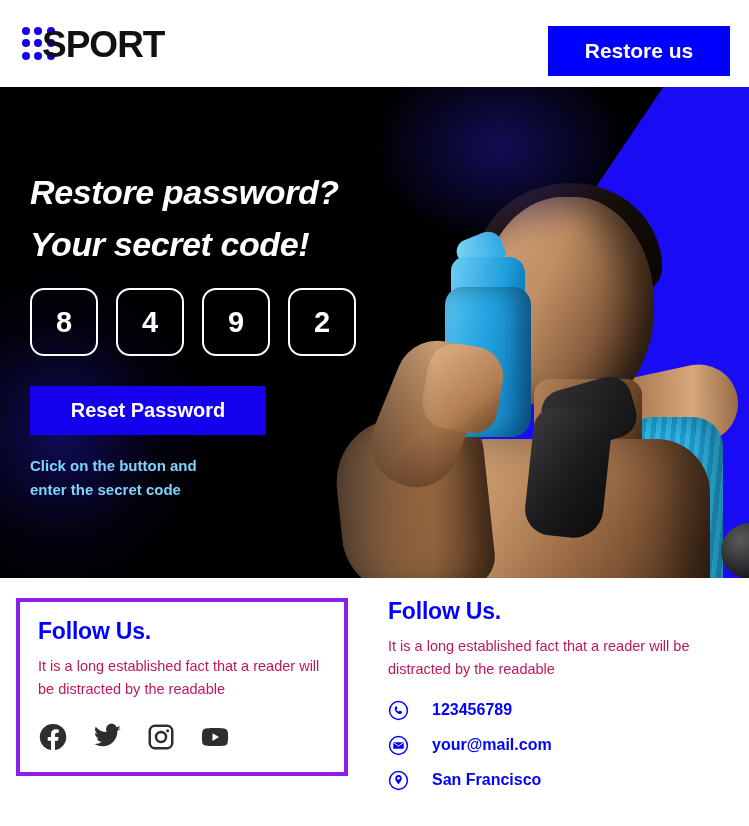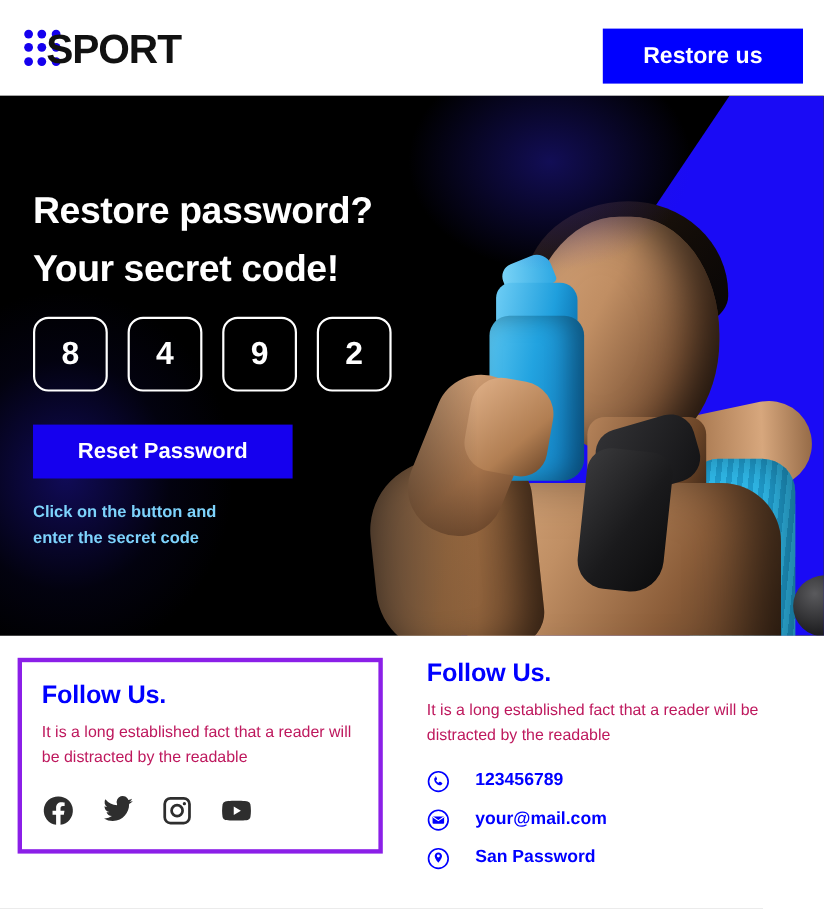--- a/index.html
+++ b/index.html
@@ -205,20 +205,21 @@
     position: absolute;
     left: 30px; top: 88px;
     z-index: 5;
   }
   .hero-title {
     color: #ffffff;
     font-size: 34px;
     font-weight: 700;
     line-height: 1.0;
     letter-spacing: -0.4px;
+    font-style: italic;
   }
   .hero-title .l2 { display:block; margin-top: 18px; }
 
   .code-row {
     display: flex;
     gap: 18px;
     margin-top: 27px;
   }
   .code-box {
     width: 68px; height: 68px;
@@ -441,20 +442,20 @@
         </div>
 
         <div class="contact-item">
           <span class="ci-icon">
             <svg viewBox="0 0 24 24">
                 <circle cx="12" cy="12" r="10.2" fill="none" stroke="#0000ff" stroke-width="1.7"></circle>
                 <path fill="#0000ff" d="M12 5.6c-2.1 0-3.8 1.7-3.8 3.8 0 2.9 3.8 7 3.8 7s3.8-4.1 3.8-7c0-2.1-1.7-3.8-3.8-3.8z"></path>
                 <circle cx="12" cy="9.4" r="1.5" fill="#ffffff"></circle>
               </svg>
           </span>
-          <span>San Password</span>
+          <span>San Francisco</span>
         </div>
 
       </div>
     </div>
 
   </div>
 </div>
 
 </body></html>

